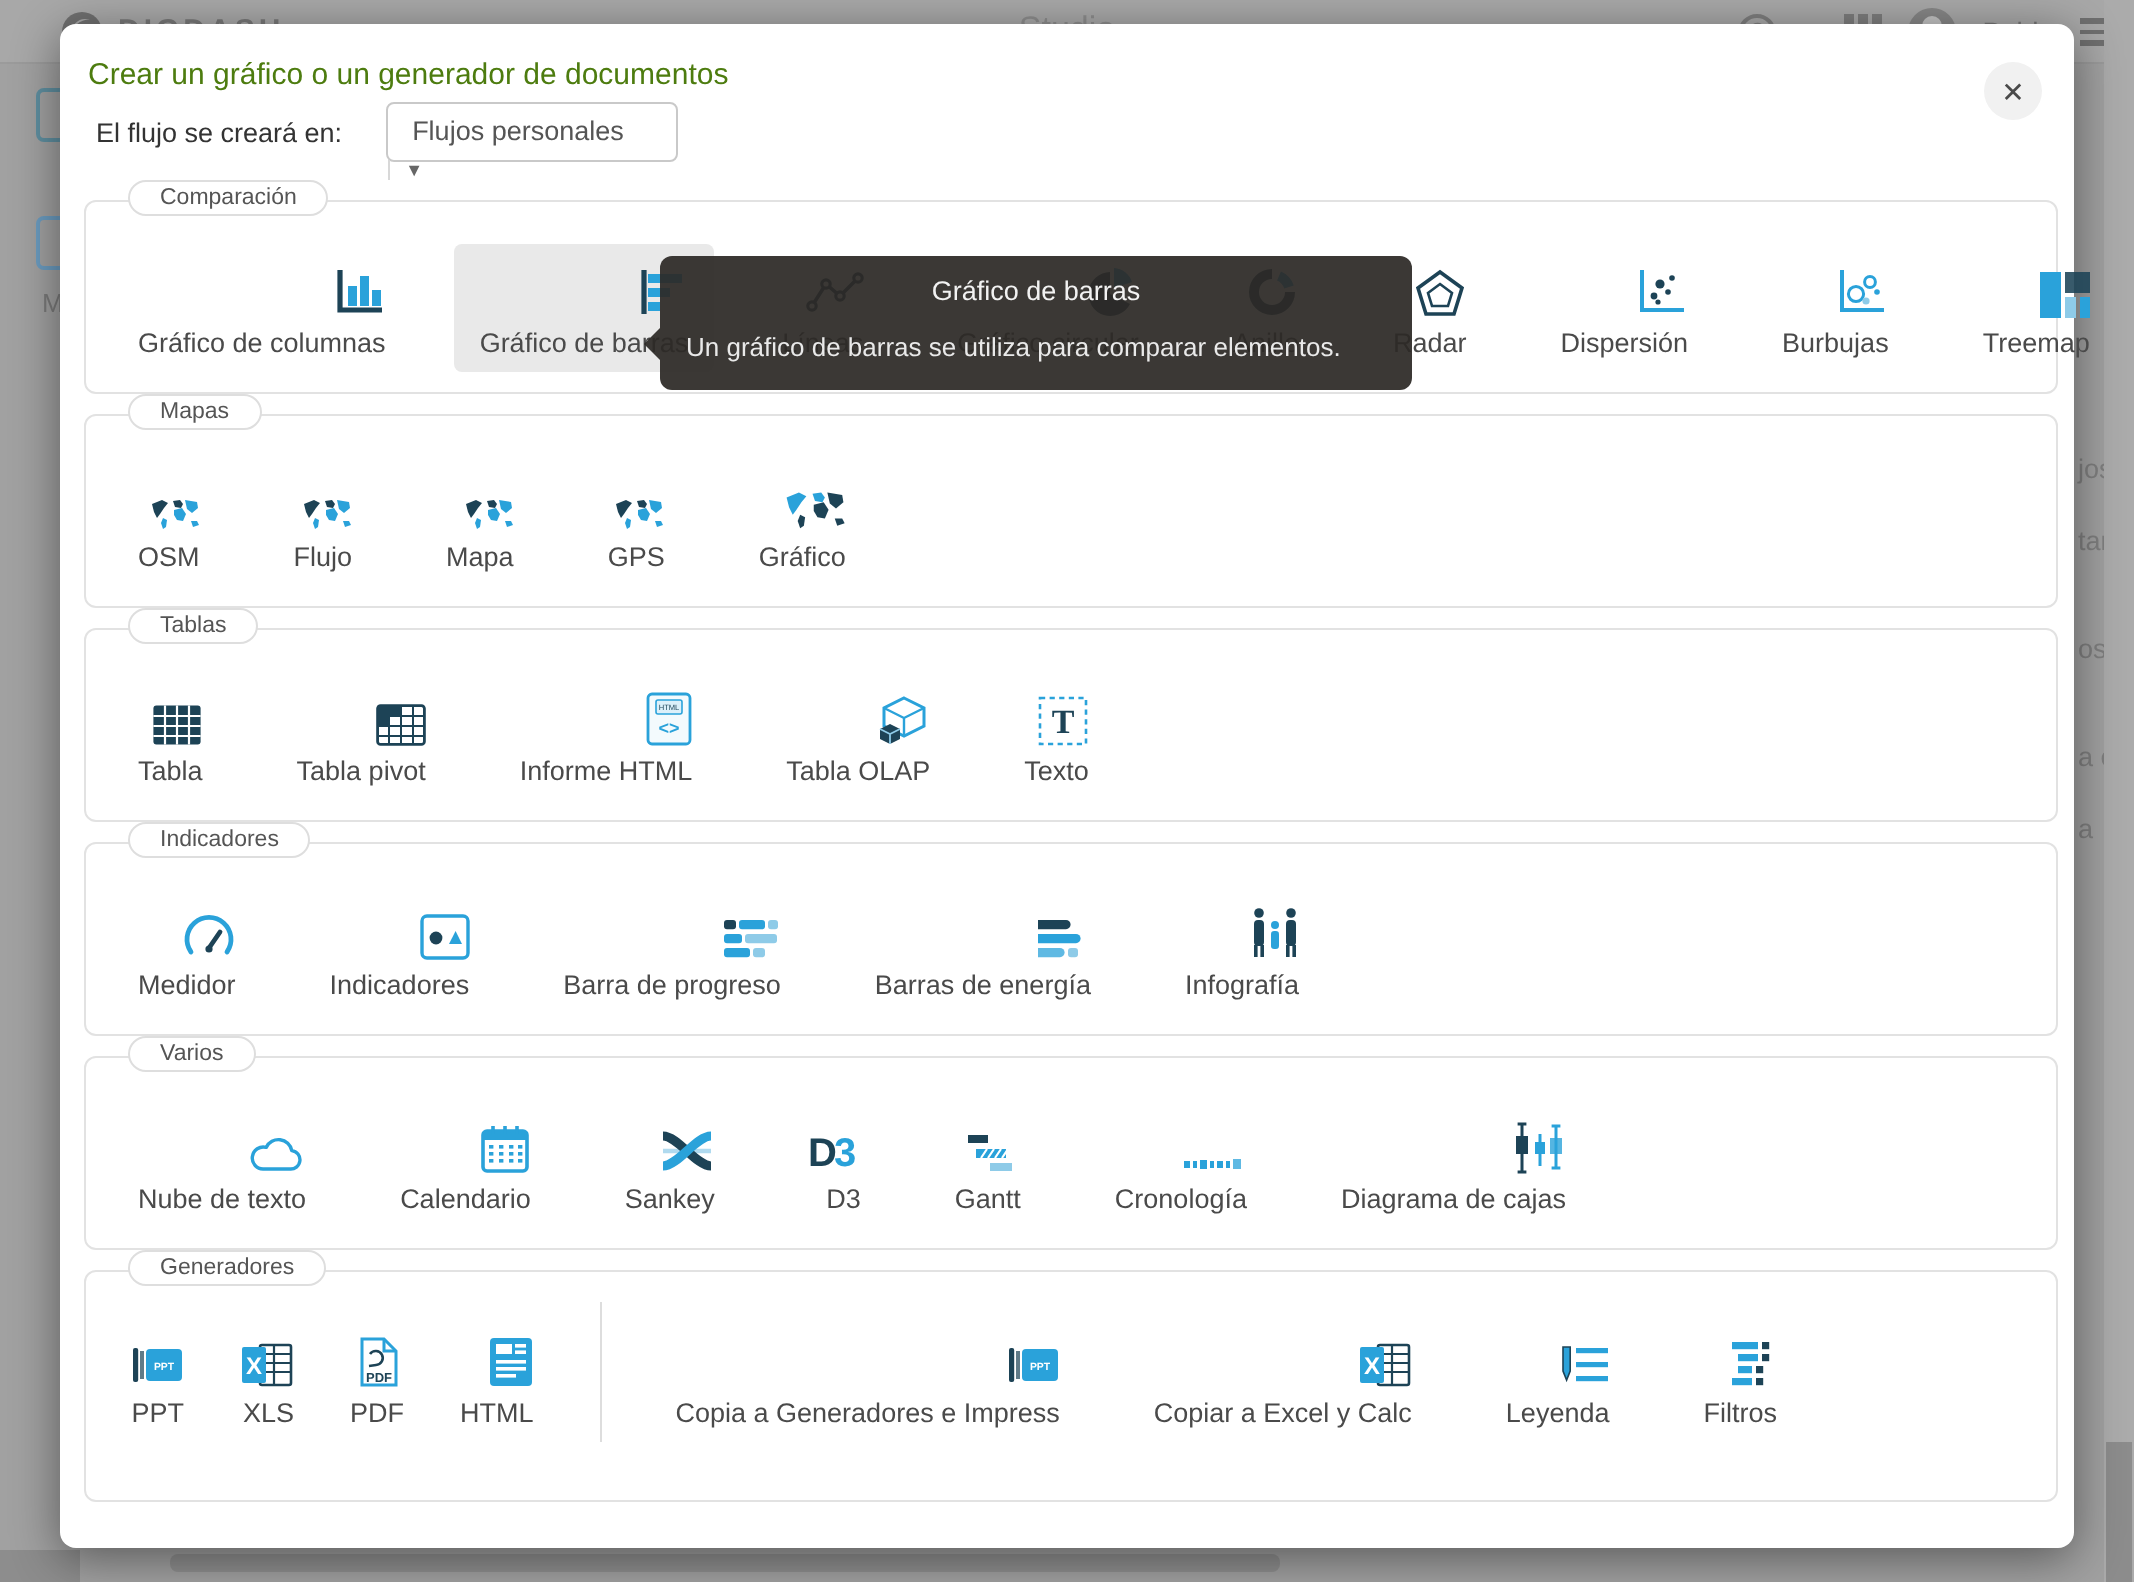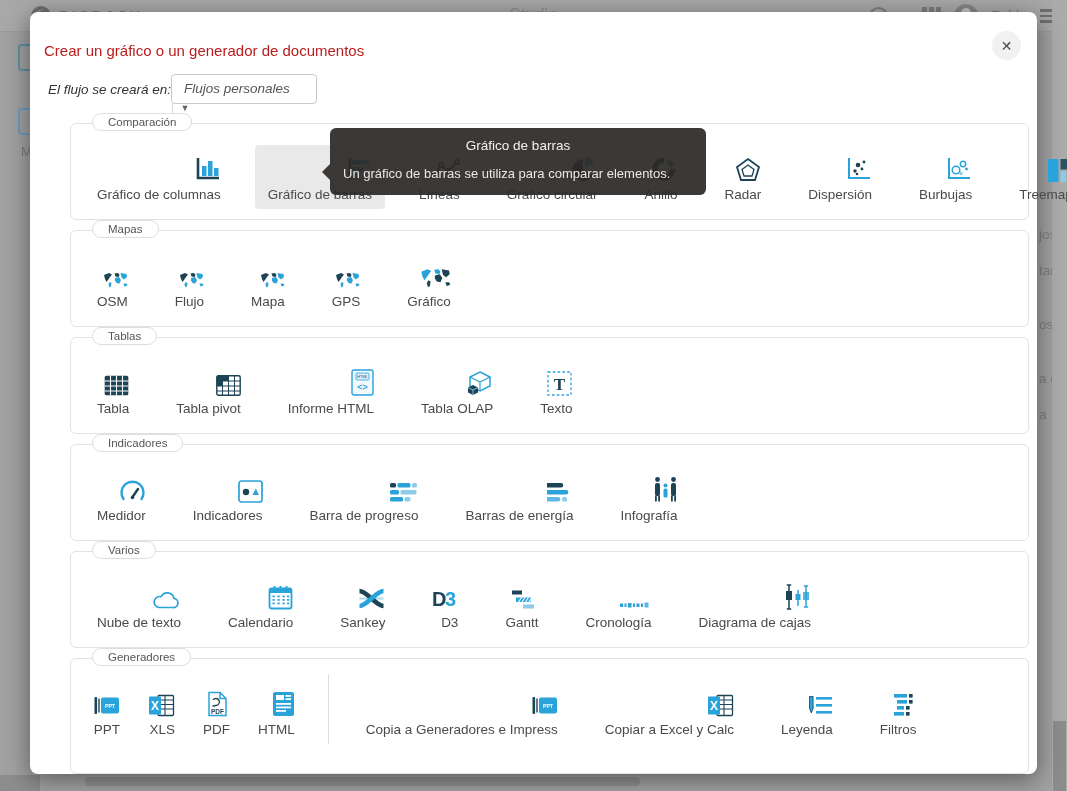--- a/index.html
+++ b/index.html
@@ -42,39 +42,39 @@
   .bg-corner { position:absolute; left:0; top:775px; width:40px; height:16px; background:#8d8d8d; z-index:1; }
   .bg-scroll { position:absolute; right:0; top:0; width:15px; height:791px; background:#ababab; z-index:2; }
   .bg-scroll-thumb { position:absolute; right:1px; bottom:0; width:13px; height:70px; background:#8c8c8c; }
 
   
   .modal {
     position:absolute; left:30px; top:12px; width:1007px; height:762px;
     background:#fff; border-radius:8px; z-index:10;
     box-shadow:0 5px 24px rgba(0,0,0,0.45);
   }
-  .modal-title { padding:17px 50px 0 14px; font-size:15px; color:#b91c1c;margin-top:13px; }
+  .modal-title { padding:17px 50px 0 14px; font-size:15px; color:#4d7c0f; }
   .modal-close {
     position:absolute; top:19px; right:16px; width:29px; height:29px; border-radius:50%;
     background:#f1f1f1; color:#4a4a4a; font-size:14px;
     display:flex; align-items:center; justify-content:center; cursor:pointer;
   }
-  .flow-row { margin:15px 0 0 18px; display:flex; align-items:center; gap:0;font-style:italic; }
+  .flow-row { margin:5px 0 0 18px; display:flex; align-items:center; gap:22px; }
   .flow-label { font-size:13.5px; color:#333; }
   .select {
     display:inline-flex; height:30px; border:1px solid #c9c9c9; border-radius:4px;
     background:#fff; cursor:pointer; align-items:stretch;flex-direction:column;
   }
   .select-text { padding:0 26px 0 12px; line-height:28px; font-size:13.5px; color:#555; }
   .select-btn { width:25px; border-left:1px solid #d8d8d8; display:flex; align-items:center; justify-content:center; color:#666; font-size:9px; }
 
   .sections { margin:19px 8px 0 12px; }
   .fieldset {
     position:relative; border:1px solid #e2e2e2; border-radius:6px;
-    min-height:97px; margin-bottom:10px;margin-left:28px;
+    min-height:97px; margin-bottom:10px;
   }
   .fieldset.tall { min-height:116px; }
   .legend {
     position:absolute; top:-11px; left:21px; background:#fff;
     border:1px solid #dedede; border-radius:10px; padding:2px 15px;
     font-size:11.5px; color:#555;
   }
   .items { display:flex; align-items:flex-end; padding:21px 10px 6px 13px; }
   .group { display:flex; align-items:flex-end; gap:21px; }
   .group.compact { gap:10px; }

